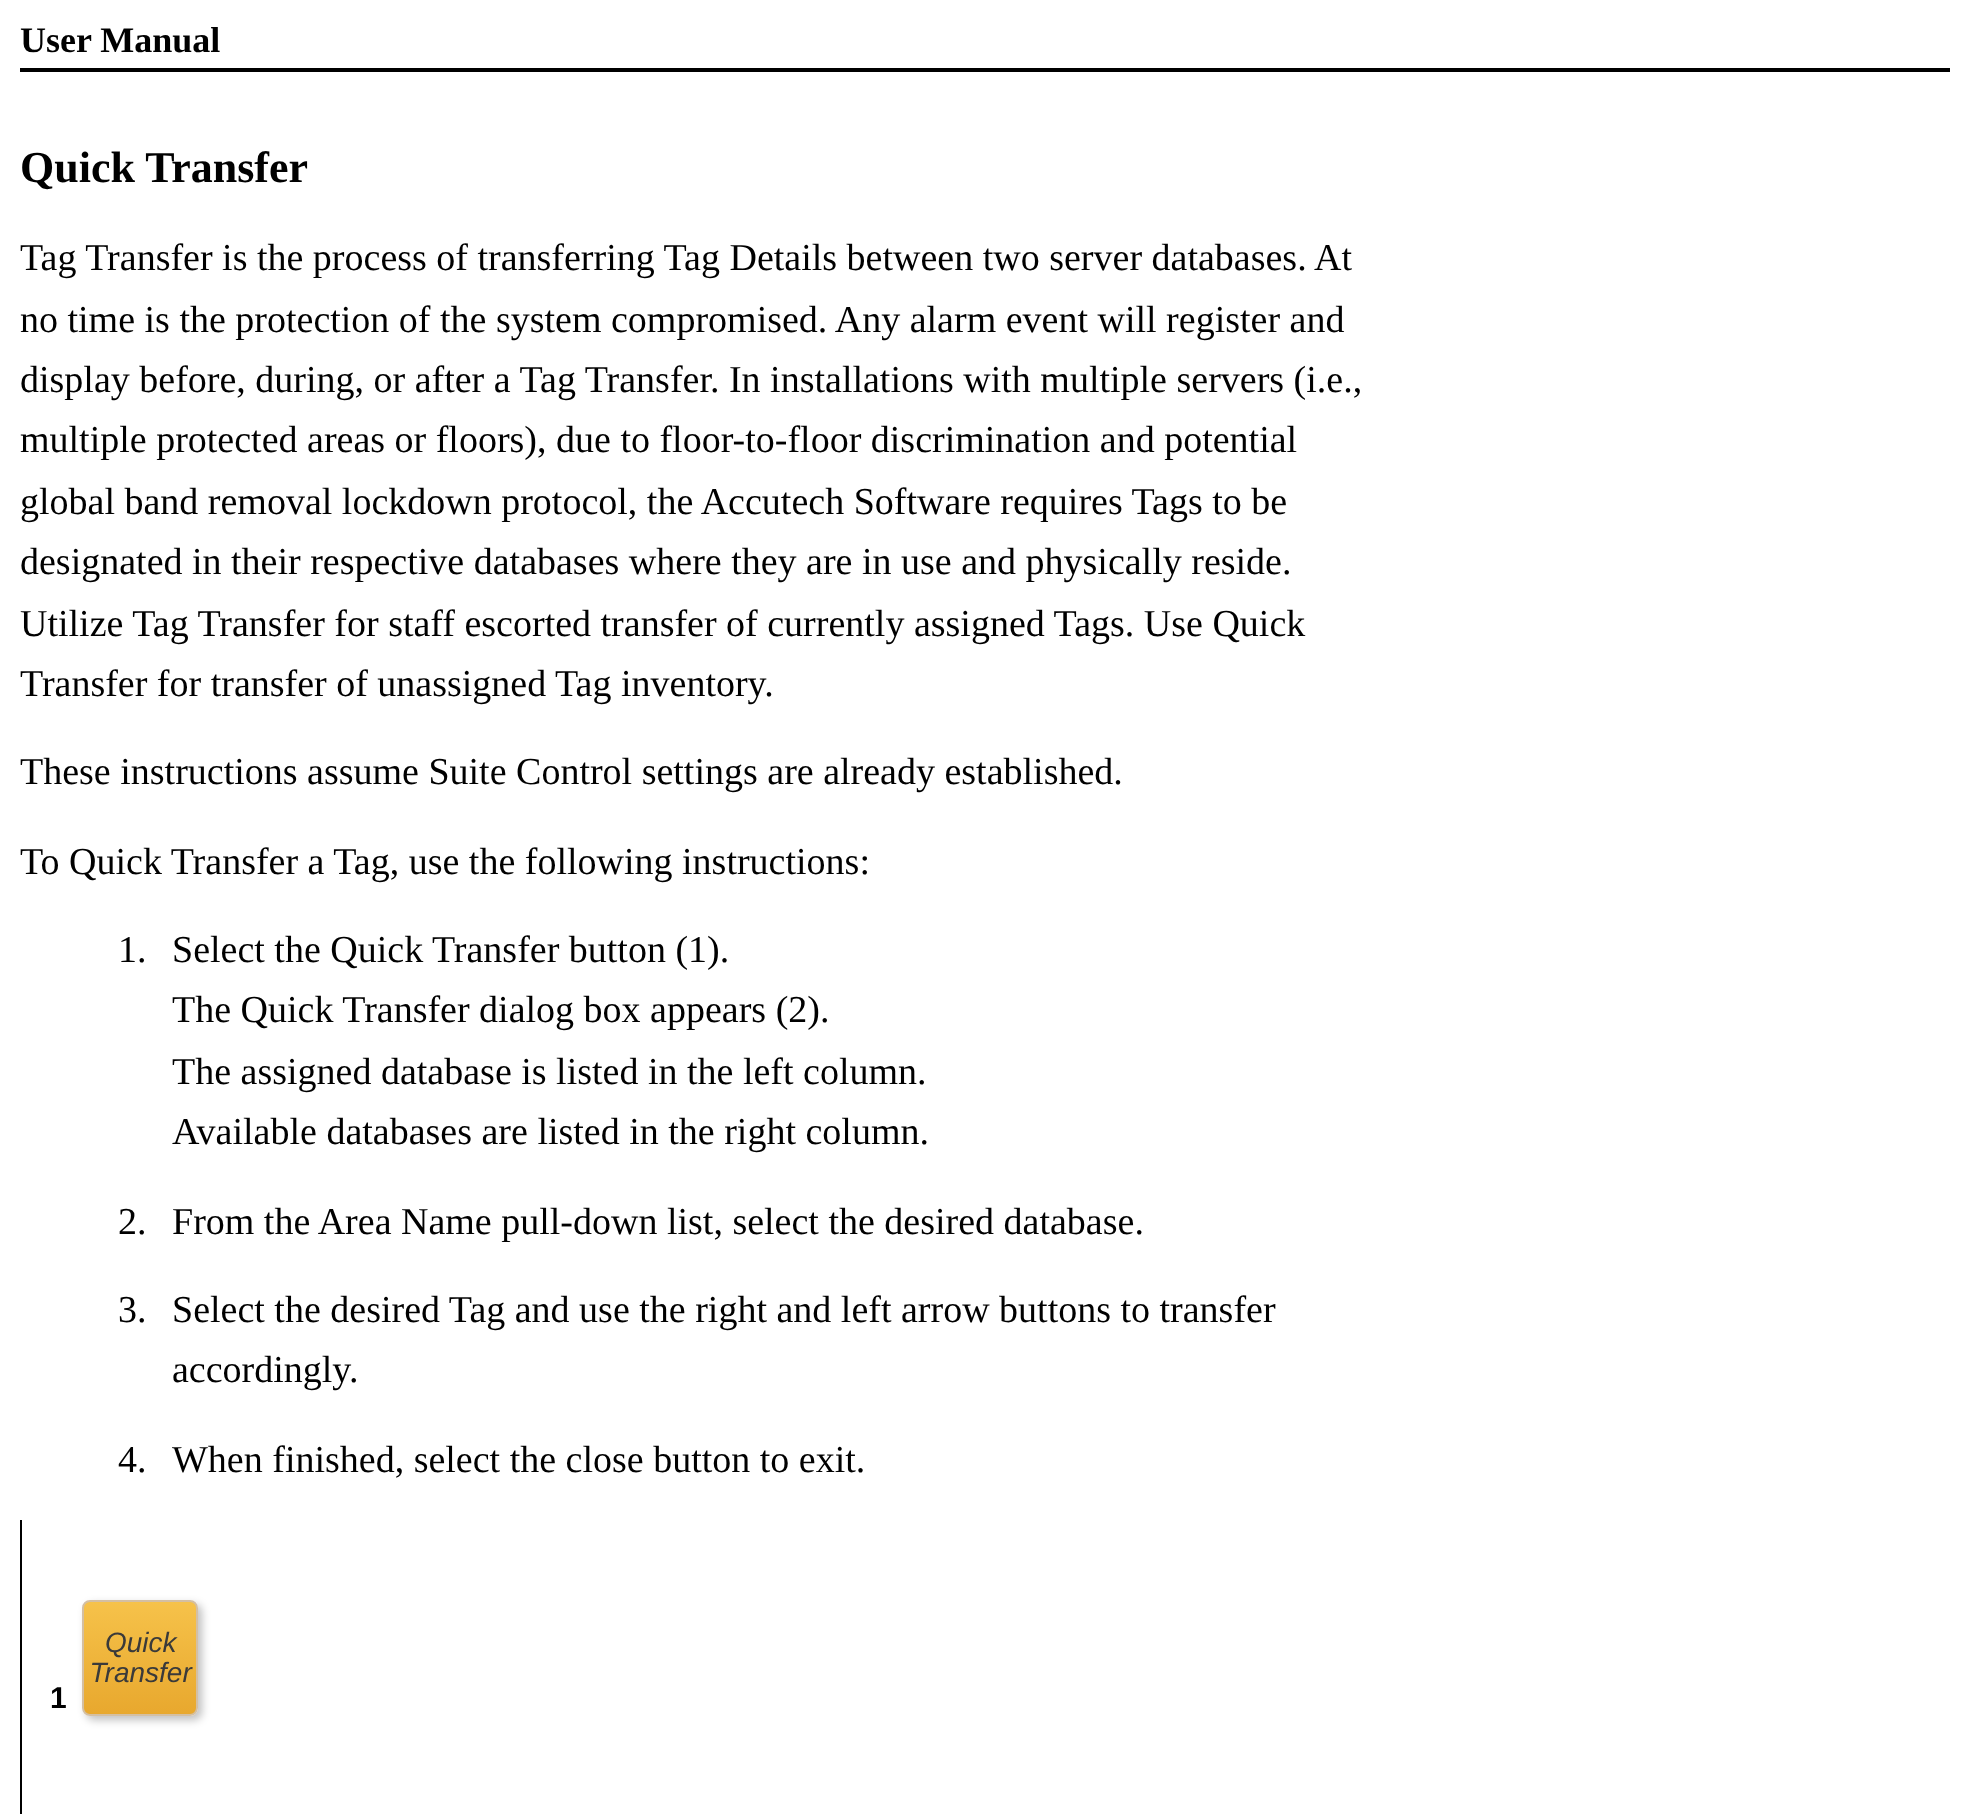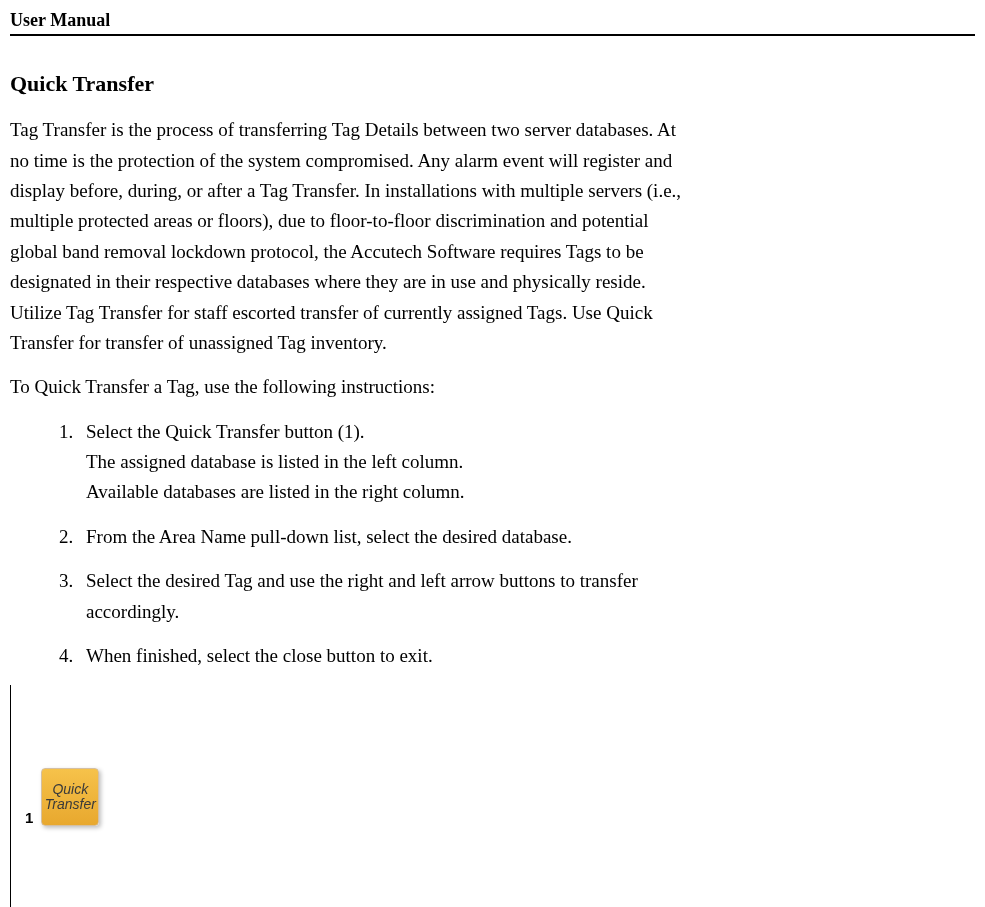--- a/index.html
+++ b/index.html
@@ -91,21 +91,20 @@
     box-shadow: 2px 2px 4px rgba(0,0,0,.25);
     display: flex;
     align-items: center;
     justify-content: center;
     text-align: center;
     font-family: "Comic Sans MS", cursive, sans-serif;
     font-style: italic;
     font-size: 14px;
     line-height: 15px;
     color: #3a3a3a;
-    margin-top: 43px;
   }
 
   
   .dialog {
     width: 240px;
     height: 160px;
     border: 1px solid #b9b9b9;
     background: #f3f3f3;
     font-size: 6.5px;
     font-family: Arial, sans-serif;
@@ -211,24 +210,26 @@
 
 <div class="header-row">
   <span>User Manual</span>
 </div>
 <div class="hr"></div>
 
 <div class="content-row">
   <div class="main-col">
     <h2>Quick Transfer</h2>
     <p>Tag Transfer is the process of transferring Tag Details between two server databases. At no time is the protection of the system compromised. Any alarm event will register and display before, during, or after a Tag Transfer. In installations with multiple servers (i.e., multiple protected areas or floors), due to floor-to-floor discrimination and potential global band removal lockdown protocol, the Accutech Software requires Tags to be designated in their respective databases where they are in use and physically reside. Utilize Tag Transfer for staff escorted transfer of currently assigned Tags. Use Quick Transfer for transfer of unassigned Tag inventory.</p>
+    <p>These instructions assume Suite Control settings are already established.</p>
     <p>To Quick Transfer a Tag, use the following instructions:</p>
     <ol class="steps">
       <li>
         <span class="subline">Select the Quick Transfer button (1).</span>
+        <span class="subline">The Quick Transfer dialog box appears (2).</span>
         <span class="subline">The assigned database is listed in the left column.</span>
         <span class="subline">Available databases are listed in the right column.</span>
       </li>
       <li>From the Area Name pull-down list, select the desired database.</li>
       <li>Select the desired Tag and use the right and left arrow buttons to transfer accordingly.</li>
       <li>When finished, select the close button to exit.</li>
     </ol>
   </div>
 
   <div class="side-col">

